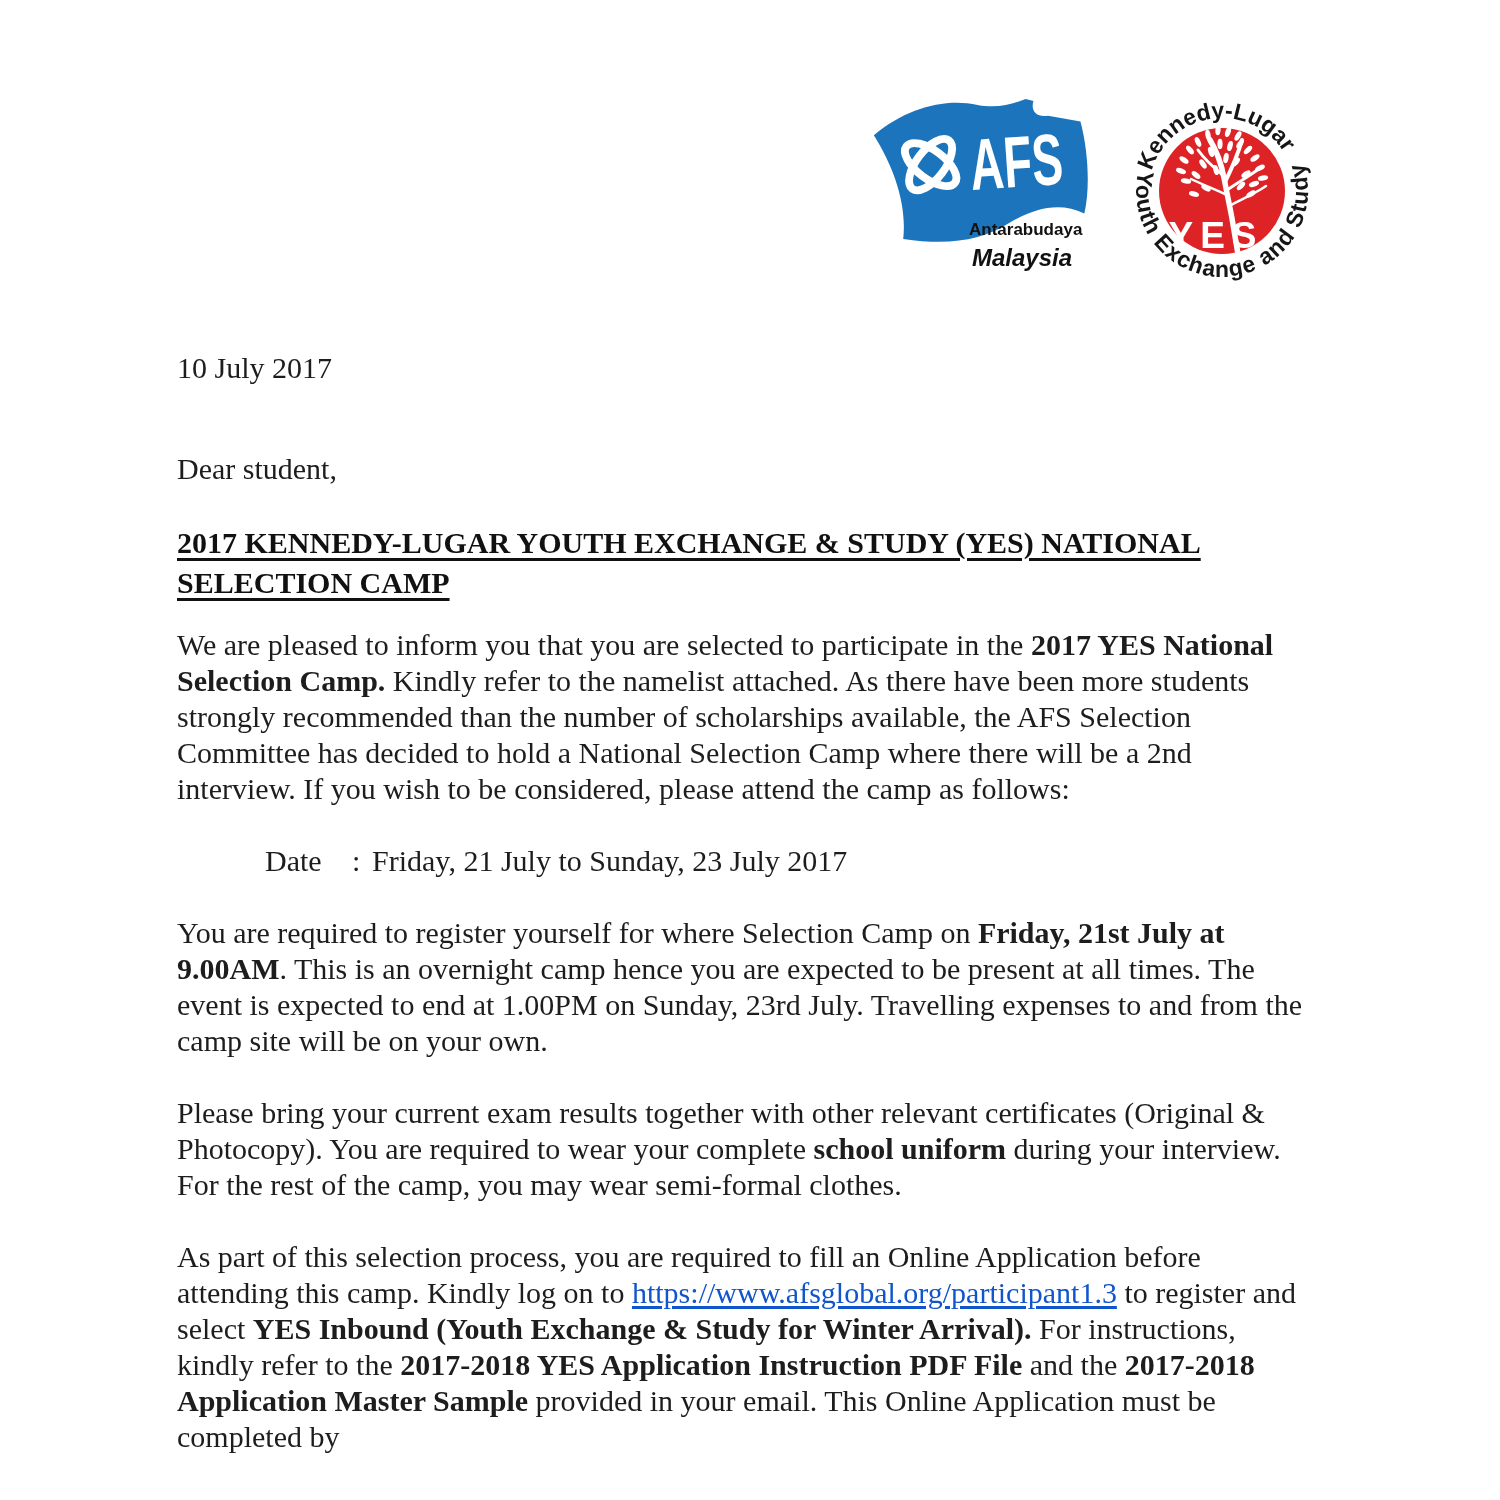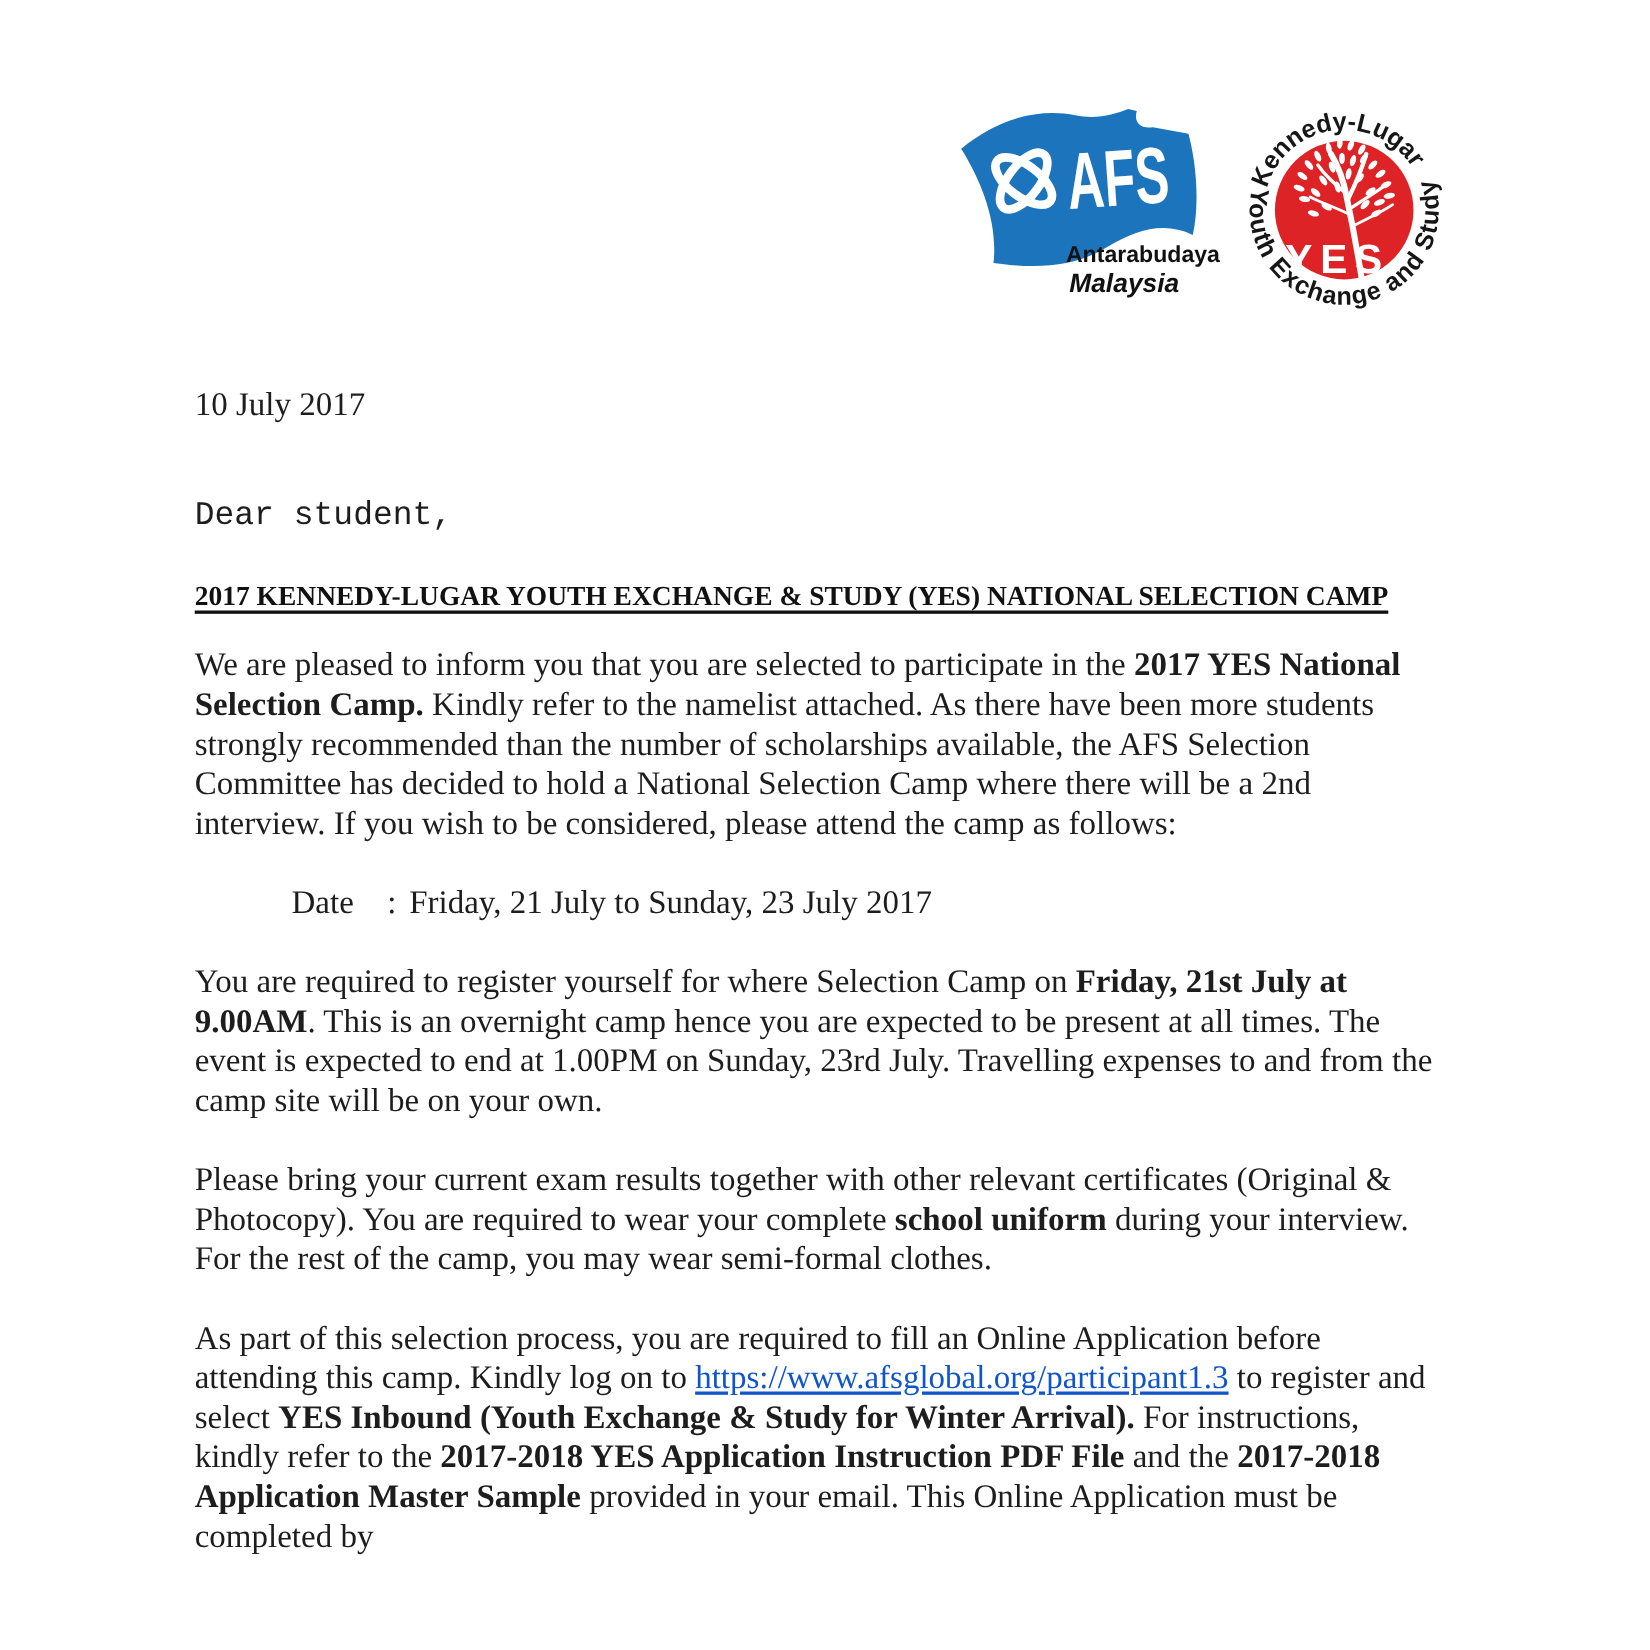--- a/index.html
+++ b/index.html
@@ -7,37 +7,37 @@
     position:relative; width:1500px; height:1500px; background:#ffffff;
     overflow:hidden; font-family:"Liberation Serif","DejaVu Serif",serif;
     color:#1d1d1d;
   }
 
   
   .afs-logo { position:absolute; left:866px; top:96px; width:250px; height:180px; }
   .afs-flag { position:absolute; left:0; top:0; width:235px; height:147px; }
   .afs-org {
     position:absolute; left:103px; top:124px; width:147px;
-    font-family:"Liberation Sans",sans-serif; font-weight:bold; font-size:21px; color:#111;
+    font-family:"Liberation Sans",sans-serif; font-weight:bold; font-size:17px; color:#111;
     white-space:nowrap;
   }
   .afs-country {
     position:absolute; left:106px; top:148px;
     font-family:"Liberation Sans",sans-serif; font-style:italic; font-weight:bold;
     font-size:24px; color:#111; white-space:nowrap;
   }
   .yes-logo { position:absolute; left:1108px; top:78px; width:228px; height:228px; }
 
   
   .letter { position:absolute; left:177px; top:350px; width:1140px;
             font-size:30px; line-height:36px; }
   .date   { margin:0 0 65px 0; }
-  .salutation { margin:0 0 36px 0;font-family:Liberation Mono, monospace; }
+  .salutation { margin:0 0 36px 0; }
   .heading {
-    margin:0 0 24px 0; font-size:25px; font-weight:bold; line-height:40px; color:#111;
+    margin:0 0 24px 0; font-size:30px; font-weight:bold; line-height:40px; color:#111;
   }
   .heading .u {
     text-decoration:underline; text-decoration-thickness:2.5px; text-underline-offset:5px;
   }
   .letter p { margin:0 0 36px 0; }
   .letter p.last { margin-bottom:0; }
   .b { font-weight:bold; }
   a.link { color:#1155CC; text-decoration:underline; text-underline-offset:3px; cursor:pointer; }
 
   .details { margin:0 0 36px 0; padding-left:88px; font-weight:normal; }

